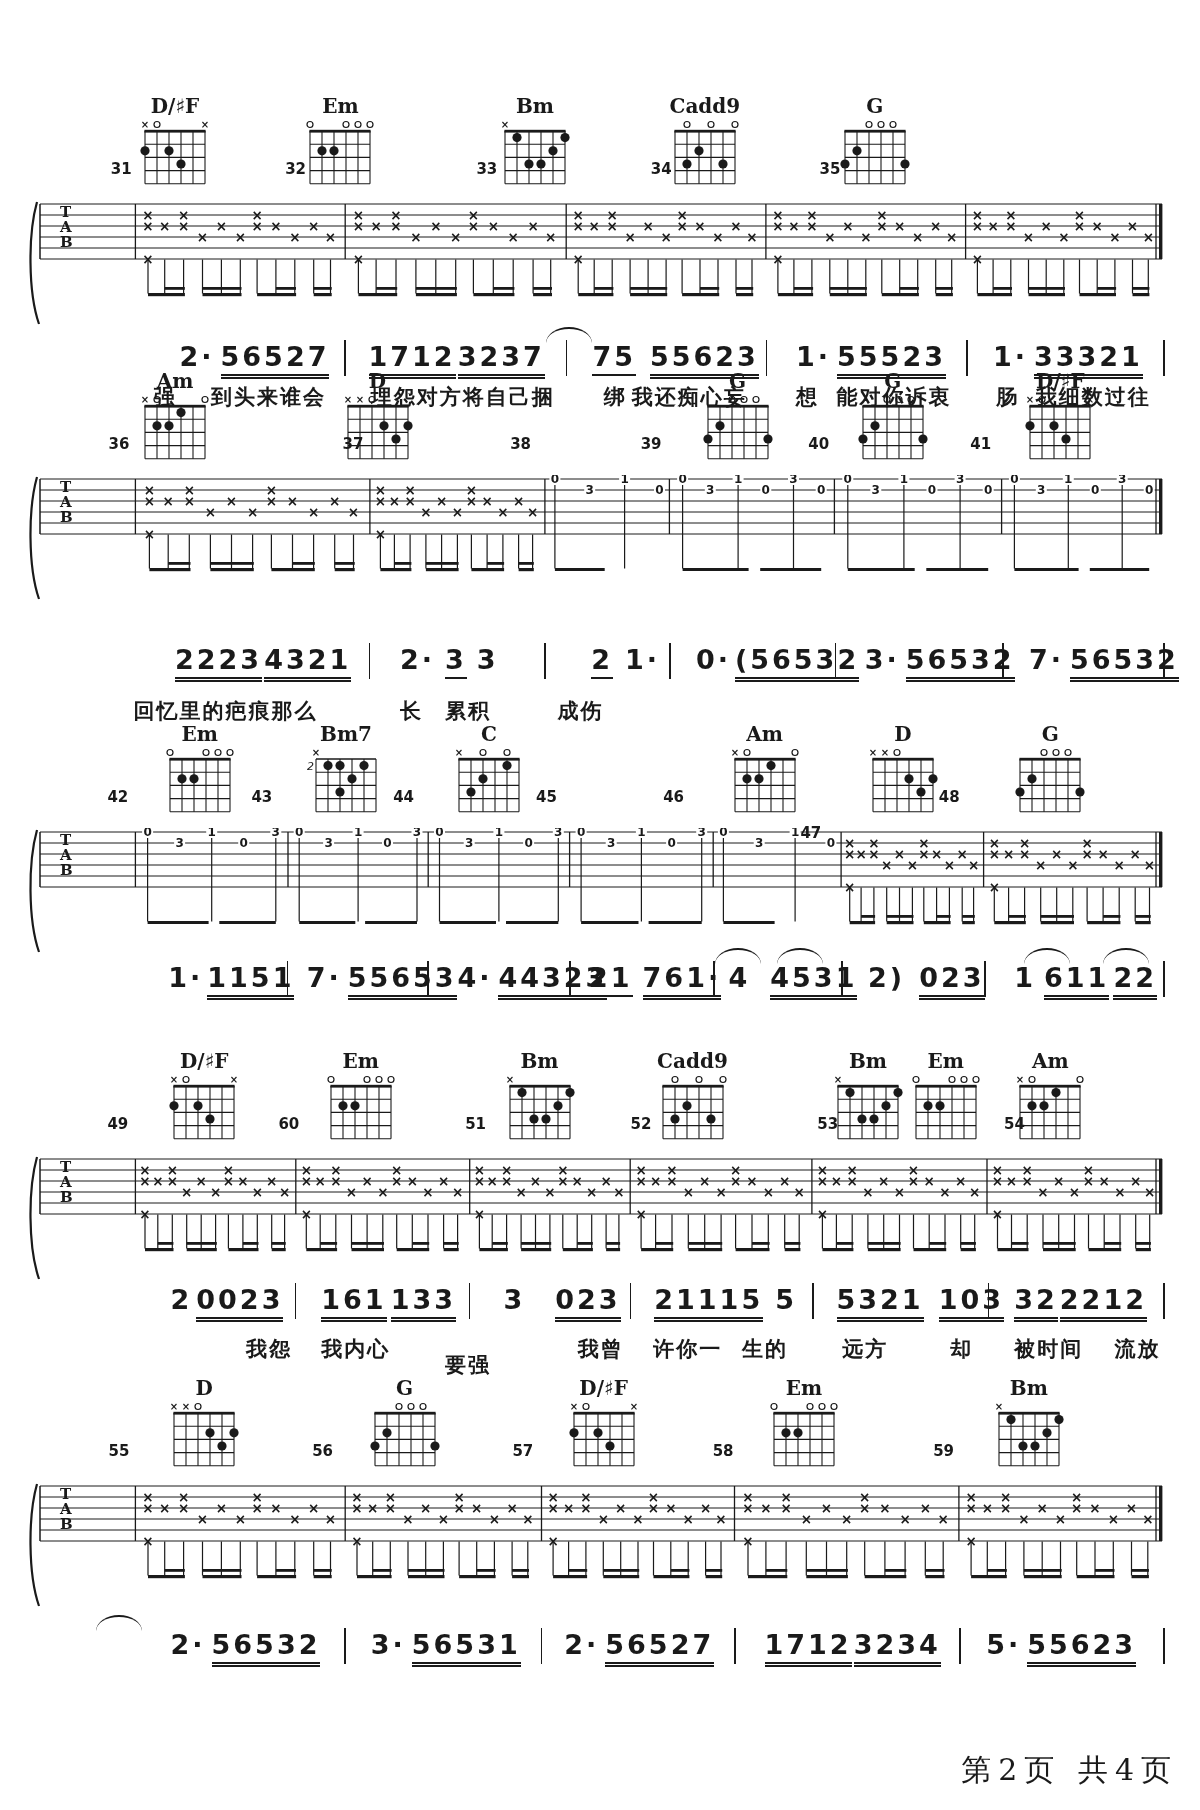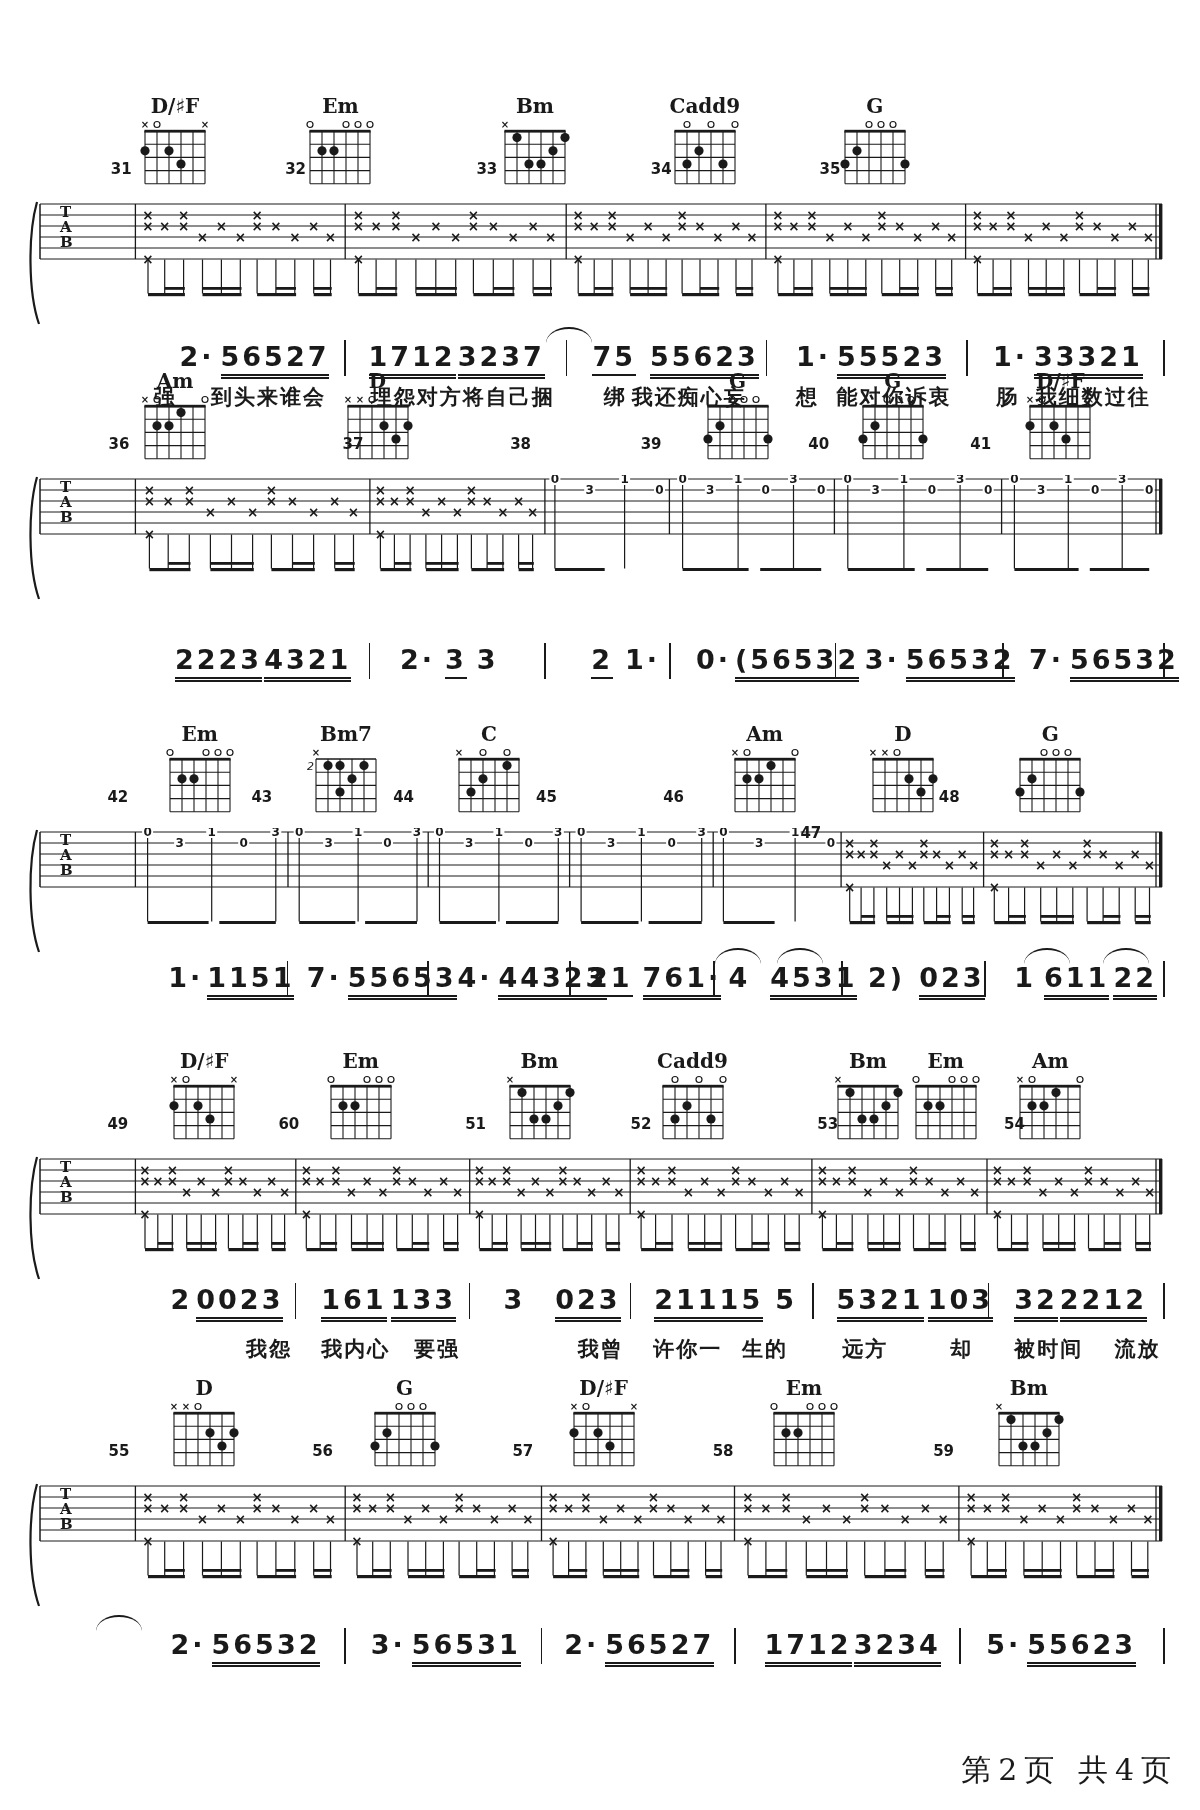--- a/index.html
+++ b/index.html
@@ -644,20 +644,26 @@
           <div class="jp-m" style="left: 988.875px;">
             <span class="jp-t u0" style="margin-right: 6px;">7·</span>
             <span class="jp-t u2" style="margin-right: 0px;">56532</span>
           </div>
           <div class="jp-bar" style="left: 328.75px;"></div>
           <div class="jp-bar" style="left: 504.25px;"></div>
           <div class="jp-bar" style="left: 629.125px;"></div>
           <div class="jp-bar" style="left: 794.5px;"></div>
           <div class="jp-bar" style="left: 962.125px;"></div>
           <div class="jp-bar" style="left: 1123px;"></div>
+        </div>
+        <div class="lyrics">
+          <span class="lyr" style="left: 93.375px;">回忆里的疤痕那么</span>
+          <span class="lyr" style="left: 360px;">长</span>
+          <span class="lyr" style="left: 405px;">累积</span>
+          <span class="lyr" style="left: 517.5px;">成伤</span>
         </div>
       </div>
       <div class="system sys-3">
         <div class="chord" style="left: 117.75px; top: -24px;"><div class="chord-name">Em</div><svg width="78" height="70" viewBox="0 0 78 70">
             <circle cx="9" cy="7.5" r="3" fill="none" stroke="#1a1a1a" stroke-width="1.2"></circle>
             <circle cx="45" cy="7.5" r="3" fill="none" stroke="#1a1a1a" stroke-width="1.2"></circle>
             <circle cx="57" cy="7.5" r="3" fill="none" stroke="#1a1a1a" stroke-width="1.2"></circle>
             <circle cx="69" cy="7.5" r="3" fill="none" stroke="#1a1a1a" stroke-width="1.2"></circle>
             <rect x="8.4" y="12.8" width="61.2" height="2.8" fill="#1a1a1a"></rect>
             <line x1="9" y1="27.2" x2="69" y2="27.2" stroke="#1a1a1a" stroke-width="1.1"></line>
@@ -1356,38 +1362,38 @@
           </div>
           <div class="jp-m" style="left: 463.5px;">
             <span class="jp-t u0" style="margin-right: 30px;">3</span>
             <span class="jp-t u2" style="margin-right: 0px;">023</span>
           </div>
           <div class="jp-m" style="left: 614.25px;">
             <span class="jp-t u2" style="margin-right: 12px;">21115</span>
             <span class="jp-t u0" style="margin-right: 0px;">5</span>
           </div>
           <div class="jp-m" style="left: 796.5px;">
-            <span class="jp-t u2" style="margin-right: 4px;">5321</span>
+            <span class="jp-t u2" style="margin-right: 15px;">5321</span>
             <span class="jp-t u2" style="margin-right: 0px;">103</span>
           </div>
           <div class="jp-m" style="left: 974.25px;">
             <span class="jp-t u2" style="margin-right: 2px;">32</span>
             <span class="jp-t u2" style="margin-right: 0px;">2212</span>
           </div>
           <div class="jp-bar" style="left: 254.5px;"></div>
           <div class="jp-bar" style="left: 428.875px;"></div>
           <div class="jp-bar" style="left: 589.75px;"></div>
           <div class="jp-bar" style="left: 772px;"></div>
           <div class="jp-bar" style="left: 947.5px;"></div>
           <div class="jp-bar" style="left: 1123px;"></div>
         </div>
         <div class="lyrics">
           <span class="lyr" style="left: 205.875px;">我怨</span>
           <span class="lyr" style="left: 281.25px;">我内心</span>
-          <span class="lyr" style="left: 374px;">要强</span>
+          <span class="lyr" style="left: 405px; margin-top: 16px;">要强</span>
           <span class="lyr" style="left: 537.75px;">我曾</span>
           <span class="lyr" style="left: 613.125px;">许你一</span>
           <span class="lyr" style="left: 702px;">生的</span>
           <span class="lyr" style="left: 802.125px;">远方</span>
           <span class="lyr" style="left: 910.125px;">却</span>
           <span class="lyr" style="left: 974.25px;">被时间</span>
           <span class="lyr" style="left: 1074.38px;">流放</span>
         </div>
       </div>
       <div class="system sys-5">

